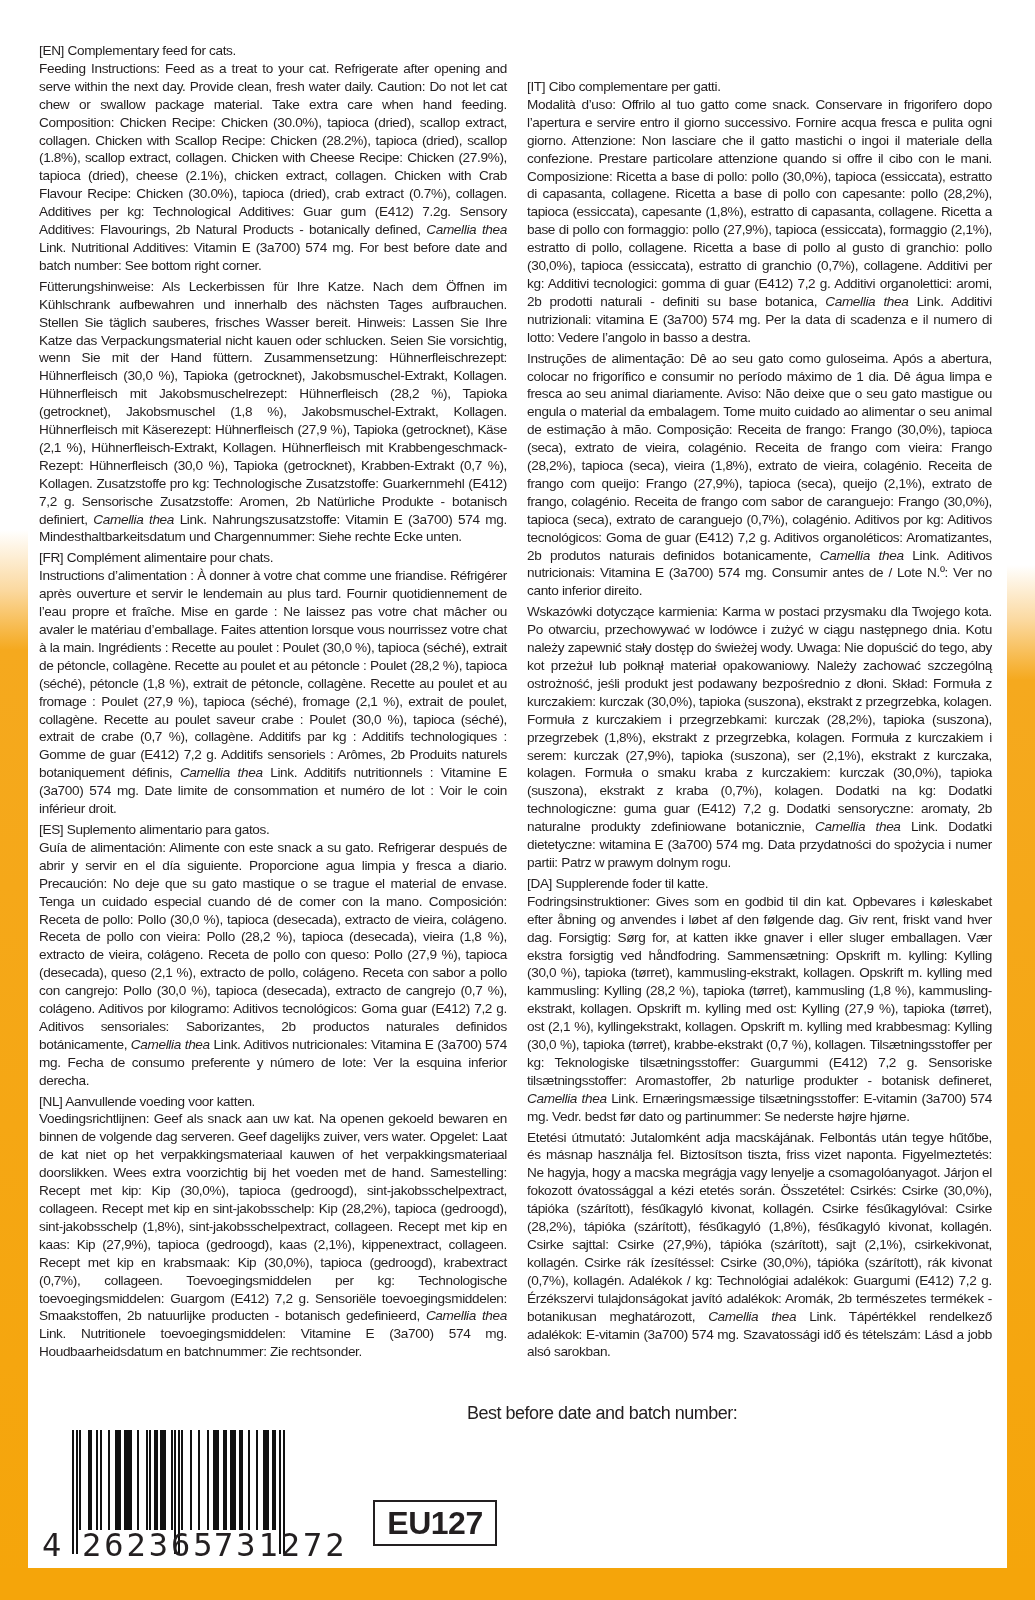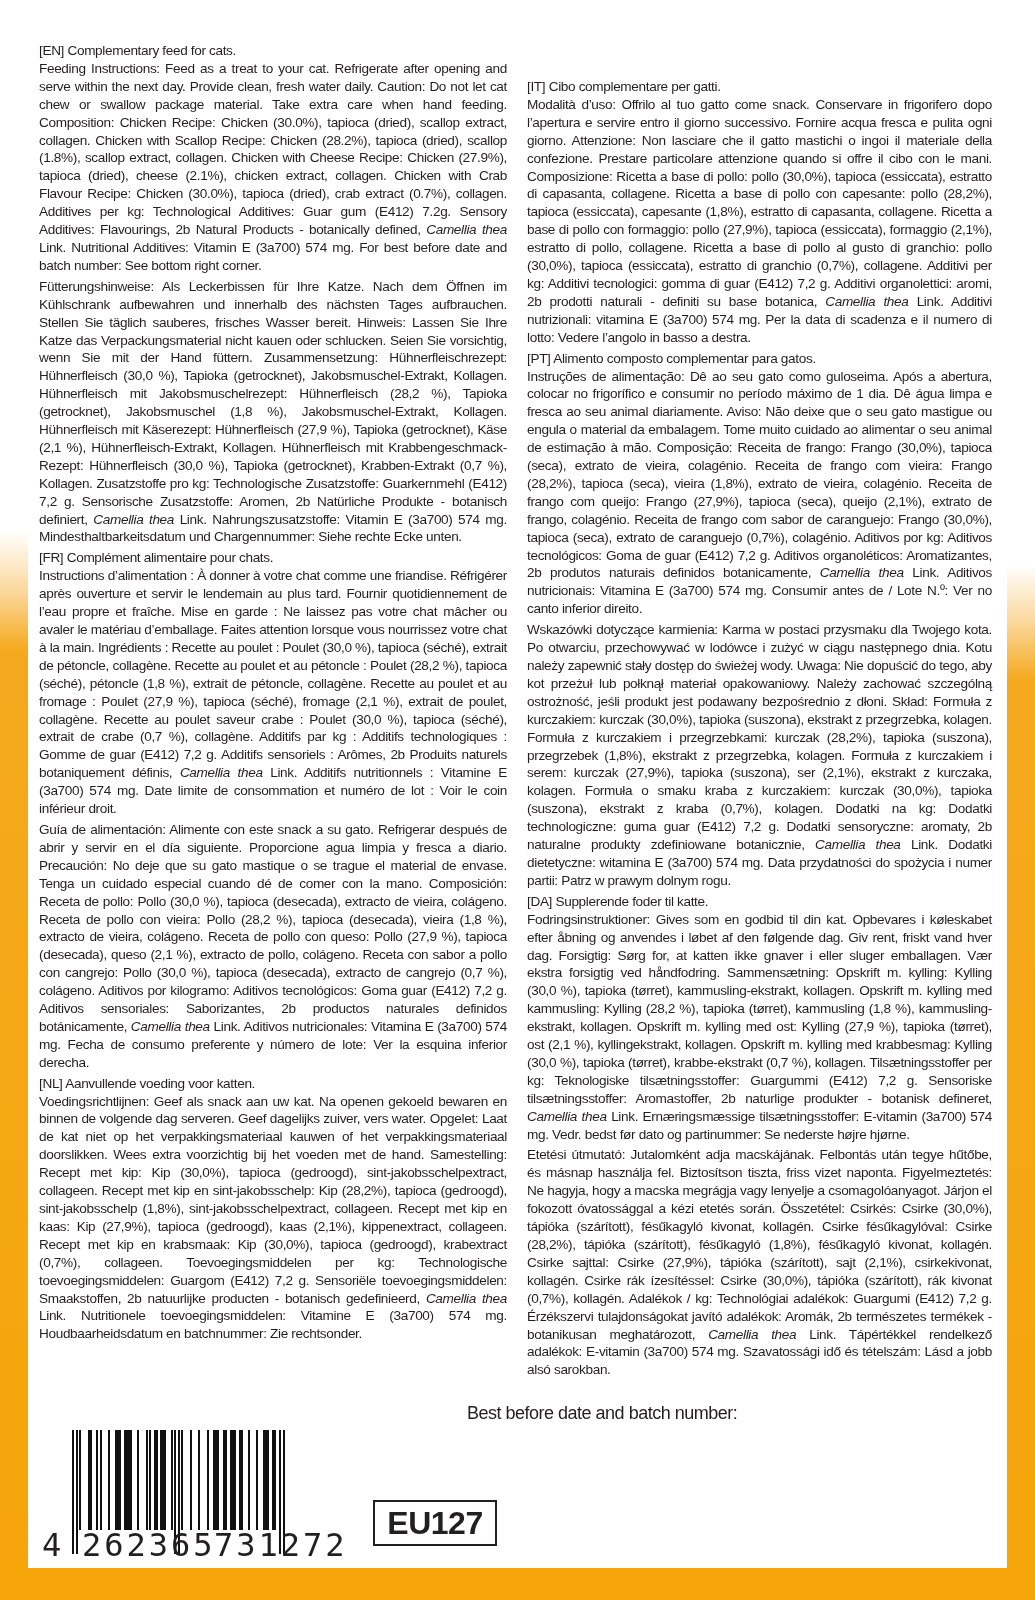--- a/index.html
+++ b/index.html
@@ -65,34 +65,34 @@
       <p><span class="b">Feeding Instructions:</span><span> Feed as a treat to your cat. Refrigerate after opening and serve within the next day. Provide clean, fresh water daily. </span><span class="b">Caution:</span><span> Do not let cat chew or swallow package material. Take extra care when hand feeding. </span><span class="b">Composition:</span><span> Chicken Recipe: Chicken (30.0%), tapioca (dried), scallop extract, collagen. Chicken with Scallop Recipe: Chicken (28.2%), tapioca (dried), scallop (1.8%), scallop extract, collagen. Chicken with Cheese Recipe: Chicken (27.9%), tapioca (dried), cheese (2.1%), chicken extract, collagen. Chicken with Crab Flavour Recipe: Chicken (30.0%), tapioca (dried), crab extract (0.7%), collagen. </span><span class="b">Additives per kg:</span><span> Technological Additives: Guar gum (E412) 7.2g. Sensory Additives: Flavourings, 2b Natural Products - botanically defined, </span><span class="i">Camellia thea</span><span> Link. Nutritional Additives: Vitamin E (3a700) 574 mg. </span><span class="b">For best before date and batch number:</span><span> See bottom right corner.</span></p>
     </div>
     <div class="section">
       <p><span class="b">Fütterungshinweise:</span><span> Als Leckerbissen für Ihre Katze. Nach dem Öffnen im Kühlschrank aufbewahren und innerhalb des nächsten Tages aufbrauchen. Stellen Sie täglich sauberes, frisches Wasser bereit. </span><span class="b">Hinweis:</span><span> Lassen Sie Ihre Katze das Verpackungsmaterial nicht kauen oder schlucken. Seien Sie vorsichtig, wenn Sie mit der Hand füttern. </span><span class="b">Zusammensetzung:</span><span> Hühnerfleischrezept: Hühnerfleisch (30,0 %), Tapioka (getrocknet), Jakobsmuschel-Extrakt, Kollagen. Hühnerfleisch mit Jakobsmuschelrezept: Hühnerfleisch (28,2 %), Tapioka (getrocknet), Jakobsmuschel (1,8 %), Jakobsmuschel-Extrakt, Kollagen. Hühnerfleisch mit Käserezept: Hühnerfleisch (27,9 %), Tapioka (getrocknet), Käse (2,1 %), Hühnerfleisch-Extrakt, Kollagen. Hühnerfleisch mit Krabbengeschmack-Rezept: Hühnerfleisch (30,0 %), Tapioka (getrocknet), Krabben-Extrakt (0,7 %), Kollagen. </span><span class="b">Zusatzstoffe pro kg:</span><span> Technologische Zusatzstoffe: Guarkernmehl (E412) 7,2 g. Sensorische Zusatzstoffe: Aromen, 2b Natürliche Produkte - botanisch definiert, </span><span class="i">Camellia thea</span><span> Link. Nahrungszusatzstoffe: Vitamin E (3a700) 574 mg. </span><span class="b">Mindesthaltbarkeitsdatum und Chargennummer:</span><span> Siehe rechte Ecke unten.</span></p>
     </div>
     <div class="section">
       <p><span class="b">[FR]</span><span> Complément alimentaire pour chats.</span></p>
       <p><span class="b">Instructions d’alimentation :</span><span> À donner à votre chat comme une friandise. Réfrigérer après ouverture et servir le lendemain au plus tard. Fournir quotidiennement de l’eau propre et fraîche. </span><span class="b">Mise en garde :</span><span> Ne laissez pas votre chat mâcher ou avaler le matériau d’emballage. Faites attention lorsque vous nourrissez votre chat à la main. </span><span class="b">Ingrédients :</span><span> Recette au poulet : Poulet (30,0 %), tapioca (séché), extrait de pétoncle, collagène. Recette au poulet et au pétoncle : Poulet (28,2 %), tapioca (séché), pétoncle (1,8 %), extrait de pétoncle, collagène. Recette au poulet et au fromage : Poulet (27,9 %), tapioca (séché), fromage (2,1 %), extrait de poulet, collagène. Recette au poulet saveur crabe : Poulet (30,0 %), tapioca (séché), extrait de crabe (0,7 %), collagène. </span><span class="b">Additifs par kg :</span><span> Additifs technologiques : Gomme de guar (E412) 7,2 g. Additifs sensoriels : Arômes, 2b Produits naturels botaniquement définis, </span><span class="i">Camellia thea</span><span> Link. Additifs nutritionnels : Vitamine E (3a700) 574 mg. </span><span class="b">Date limite de consommation et numéro de lot :</span><span> Voir le coin inférieur droit.</span></p>
     </div>
     <div class="section">
+      <p><span class="b">[ES]</span><span> Suplemento alimentario para gatos.</span></p>
       <p><span class="b">Guía de alimentación:</span><span> Alimente con este snack a su gato. Refrigerar después de abrir y servir en el día siguiente. Proporcione agua limpia y fresca a diario. </span><span class="b">Precaución:</span><span> No deje que su gato mastique o se trague el material de envase. Tenga un cuidado especial cuando dé de comer con la mano. </span><span class="b">Composición:</span><span> Receta de pollo: Pollo (30,0 %), tapioca (desecada), extracto de vieira, colágeno. Receta de pollo con vieira: Pollo (28,2 %), tapioca (desecada), vieira (1,8 %), extracto de vieira, colágeno. Receta de pollo con queso: Pollo (27,9 %), tapioca (desecada), queso (2,1 %), extracto de pollo, colágeno. Receta con sabor a pollo con cangrejo: Pollo (30,0 %), tapioca (desecada), extracto de cangrejo (0,7 %), colágeno. </span><span class="b">Aditivos por kilogramo:</span><span> Aditivos tecnológicos: Goma guar (E412) 7,2 g. Aditivos sensoriales: Saborizantes, 2b productos naturales definidos botánicamente, </span><span class="i">Camellia thea</span><span> Link. Aditivos nutricionales: Vitamina E (3a700) 574 mg. </span><span class="b">Fecha de consumo preferente y número de lote:</span><span> Ver la esquina inferior derecha.</span></p>
     </div>
     <div class="section">
       <p><span class="b">[NL]</span><span> Aanvullende voeding voor katten.</span></p>
       <p><span class="b">Voedingsrichtlijnen:</span><span> Geef als snack aan uw kat. Na openen gekoeld bewaren en binnen de volgende dag serveren. Geef dagelijks zuiver, vers water. </span><span class="b">Opgelet:</span><span> Laat de kat niet op het verpakkingsmateriaal kauwen of het verpakkingsmateriaal doorslikken. Wees extra voorzichtig bij het voeden met de hand. </span><span class="b">Samestelling:</span><span> Recept met kip: Kip (30,0%), tapioca (gedroogd), sint-jakobsschelpextract, collageen. Recept met kip en sint-jakobsschelp: Kip (28,2%), tapioca (gedroogd), sint-jakobsschelp (1,8%), sint-jakobsschelpextract, collageen. Recept met kip en kaas: Kip (27,9%), tapioca (gedroogd), kaas (2,1%), kippenextract, collageen. Recept met kip en krabsmaak: Kip (30,0%), tapioca (gedroogd), krabextract (0,7%), collageen. </span><span class="b">Toevoegingsmiddelen per kg:</span><span> Technologische toevoegingsmiddelen: Guargom (E412) 7,2 g. Sensoriële toevoegingsmiddelen: Smaakstoffen, 2b natuurlijke producten - botanisch gedefinieerd, </span><span class="i">Camellia thea</span><span> Link. Nutritionele toevoegingsmiddelen: Vitamine E (3a700) 574 mg. </span><span class="b">Houdbaarheidsdatum en batchnummer:</span><span> Zie rechtsonder.</span></p>
     </div>
   </div>
 <div class="col col-right">
     <div class="section">
       <p><span class="b">[IT]</span><span> Cibo complementare per gatti.</span></p>
       <p><span class="b">Modalità d’uso:</span><span> Offrilo al tuo gatto come snack. Conservare in frigorifero dopo l’apertura e servire entro il giorno successivo. Fornire acqua fresca e pulita ogni giorno. </span><span class="b">Attenzione:</span><span> Non lasciare che il gatto mastichi o ingoi il materiale della confezione. Prestare particolare attenzione quando si offre il cibo con le mani. </span><span class="b">Composizione:</span><span> Ricetta a base di pollo: pollo (30,0%), tapioca (essiccata), estratto di capasanta, collagene. Ricetta a base di pollo con capesante: pollo (28,2%), tapioca (essiccata), capesante (1,8%), estratto di capasanta, collagene. Ricetta a base di pollo con formaggio: pollo (27,9%), tapioca (essiccata), formaggio (2,1%), estratto di pollo, collagene. Ricetta a base di pollo al gusto di granchio: pollo (30,0%), tapioca (essiccata), estratto di granchio (0,7%), collagene. </span><span class="b">Additivi per kg:</span><span> Additivi tecnologici: gomma di guar (E412) 7,2 g. Additivi organolettici: aromi, 2b prodotti naturali - definiti su base botanica, </span><span class="i">Camellia thea</span><span> Link. Additivi nutrizionali: vitamina E (3a700) 574 mg. </span><span class="b">Per la data di scadenza e il numero di lotto:</span><span> Vedere l’angolo in basso a destra.</span></p>
     </div>
     <div class="section">
-      <p><span class="b">[PT]</span><span> Alimento composto complementar para gatos.</span></p>
       <p><span class="b">Instruções de alimentação:</span><span> Dê ao seu gato como guloseima. Após a abertura, colocar no frigorífico e consumir no período máximo de 1 dia. Dê água limpa e fresca ao seu animal diariamente. </span><span class="b">Aviso:</span><span> Não deixe que o seu gato mastigue ou engula o material da embalagem. Tome muito cuidado ao alimentar o seu animal de estimação à mão. </span><span class="b">Composição:</span><span> Receita de frango: Frango (30,0%), tapioca (seca), extrato de vieira, colagénio. Receita de frango com vieira: Frango (28,2%), tapioca (seca), vieira (1,8%), extrato de vieira, colagénio. Receita de frango com queijo: Frango (27,9%), tapioca (seca), queijo (2,1%), extrato de frango, colagénio. Receita de frango com sabor de caranguejo: Frango (30,0%), tapioca (seca), extrato de caranguejo (0,7%), colagénio. </span><span class="b">Aditivos por kg:</span><span> Aditivos tecnológicos: Goma de guar (E412) 7,2 g. Aditivos organoléticos: Aromatizantes, 2b produtos naturais definidos botanicamente, </span><span class="i">Camellia thea</span><span> Link. Aditivos nutricionais: Vitamina E (3a700) 574 mg. </span><span class="b">Consumir antes de / Lote N.º:</span><span> Ver no canto inferior direito.</span></p>
     </div>
     <div class="section">
       <p><span class="b">Wskazówki dotyczące karmienia:</span><span> Karma w postaci przysmaku dla Twojego kota. Po otwarciu, przechowywać w lodówce i zużyć w ciągu następnego dnia. Kotu należy zapewnić stały dostęp do świeżej wody. </span><span class="b">Uwaga:</span><span> Nie dopuścić do tego, aby kot przeżuł lub połknął materiał opakowaniowy. Należy zachować szczególną ostrożność, jeśli produkt jest podawany bezpośrednio z dłoni. </span><span class="b">Skład:</span><span> Formuła z kurczakiem: kurczak (30,0%), tapioka (suszona), ekstrakt z przegrzebka, kolagen. Formuła z kurczakiem i przegrzebkami: kurczak (28,2%), tapioka (suszona), przegrzebek (1,8%), ekstrakt z przegrzebka, kolagen. Formuła z kurczakiem i serem: kurczak (27,9%), tapioka (suszona), ser (2,1%), ekstrakt z kurczaka, kolagen. Formuła o smaku kraba z kurczakiem: kurczak (30,0%), tapioka (suszona), ekstrakt z kraba (0,7%), kolagen. </span><span class="b">Dodatki na kg:</span><span> Dodatki technologiczne: guma guar (E412) 7,2 g. Dodatki sensoryczne: aromaty, 2b naturalne produkty zdefiniowane botanicznie, </span><span class="i">Camellia thea</span><span> Link. Dodatki dietetyczne: witamina E (3a700) 574 mg. </span><span class="b">Data przydatności do spożycia i numer partii:</span><span> Patrz w prawym dolnym rogu.</span></p>
     </div>
     <div class="section">
       <p><span class="b">[DA]</span><span> Supplerende foder til katte.</span></p>
       <p><span class="b">Fodringsinstruktioner:</span><span> Gives som en godbid til din kat. Opbevares i køleskabet efter åbning og anvendes i løbet af den følgende dag. Giv rent, friskt vand hver dag. </span><span class="b">Forsigtig:</span><span> Sørg for, at katten ikke gnaver i eller sluger emballagen. Vær ekstra forsigtig ved håndfodring. </span><span class="b">Sammensætning:</span><span> Opskrift m. kylling: Kylling (30,0 %), tapioka (tørret), kammusling-ekstrakt, kollagen. Opskrift m. kylling med kammusling: Kylling (28,2 %), tapioka (tørret), kammusling (1,8 %), kammusling-ekstrakt, kollagen. Opskrift m. kylling med ost: Kylling (27,9 %), tapioka (tørret), ost (2,1 %), kyllingekstrakt, kollagen. Opskrift m. kylling med krabbesmag: Kylling (30,0 %), tapioka (tørret), krabbe-ekstrakt (0,7 %), kollagen. </span><span class="b">Tilsætningsstoffer per kg:</span><span> Teknologiske tilsætningsstoffer: Guargummi (E412) 7,2 g. Sensoriske tilsætningsstoffer: Aromastoffer, 2b naturlige produkter - botanisk defineret, </span><span class="i">Camellia thea</span><span> Link. Ernæringsmæssige tilsætningsstoffer: E-vitamin (3a700) 574 mg. </span><span class="b">Vedr. bedst før dato og partinummer:</span><span> Se nederste højre hjørne.</span></p>
     </div>
     <div class="section">

